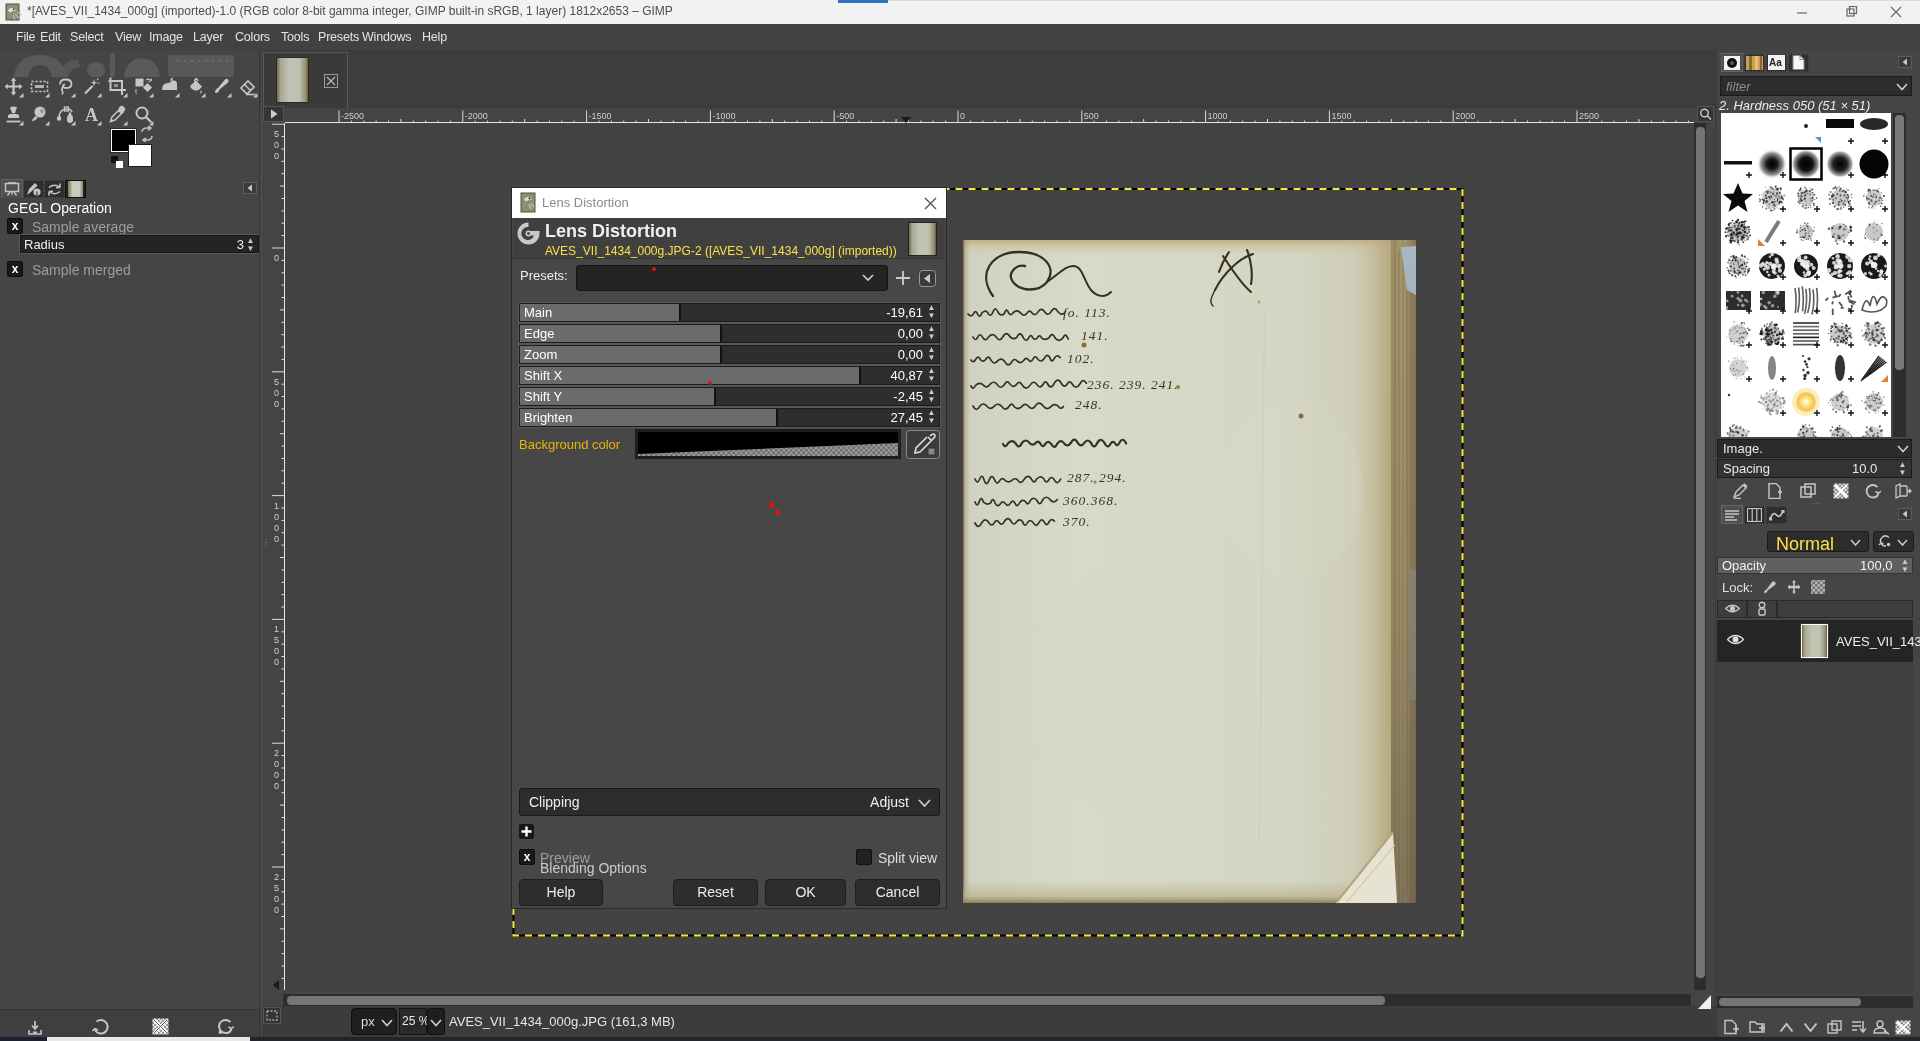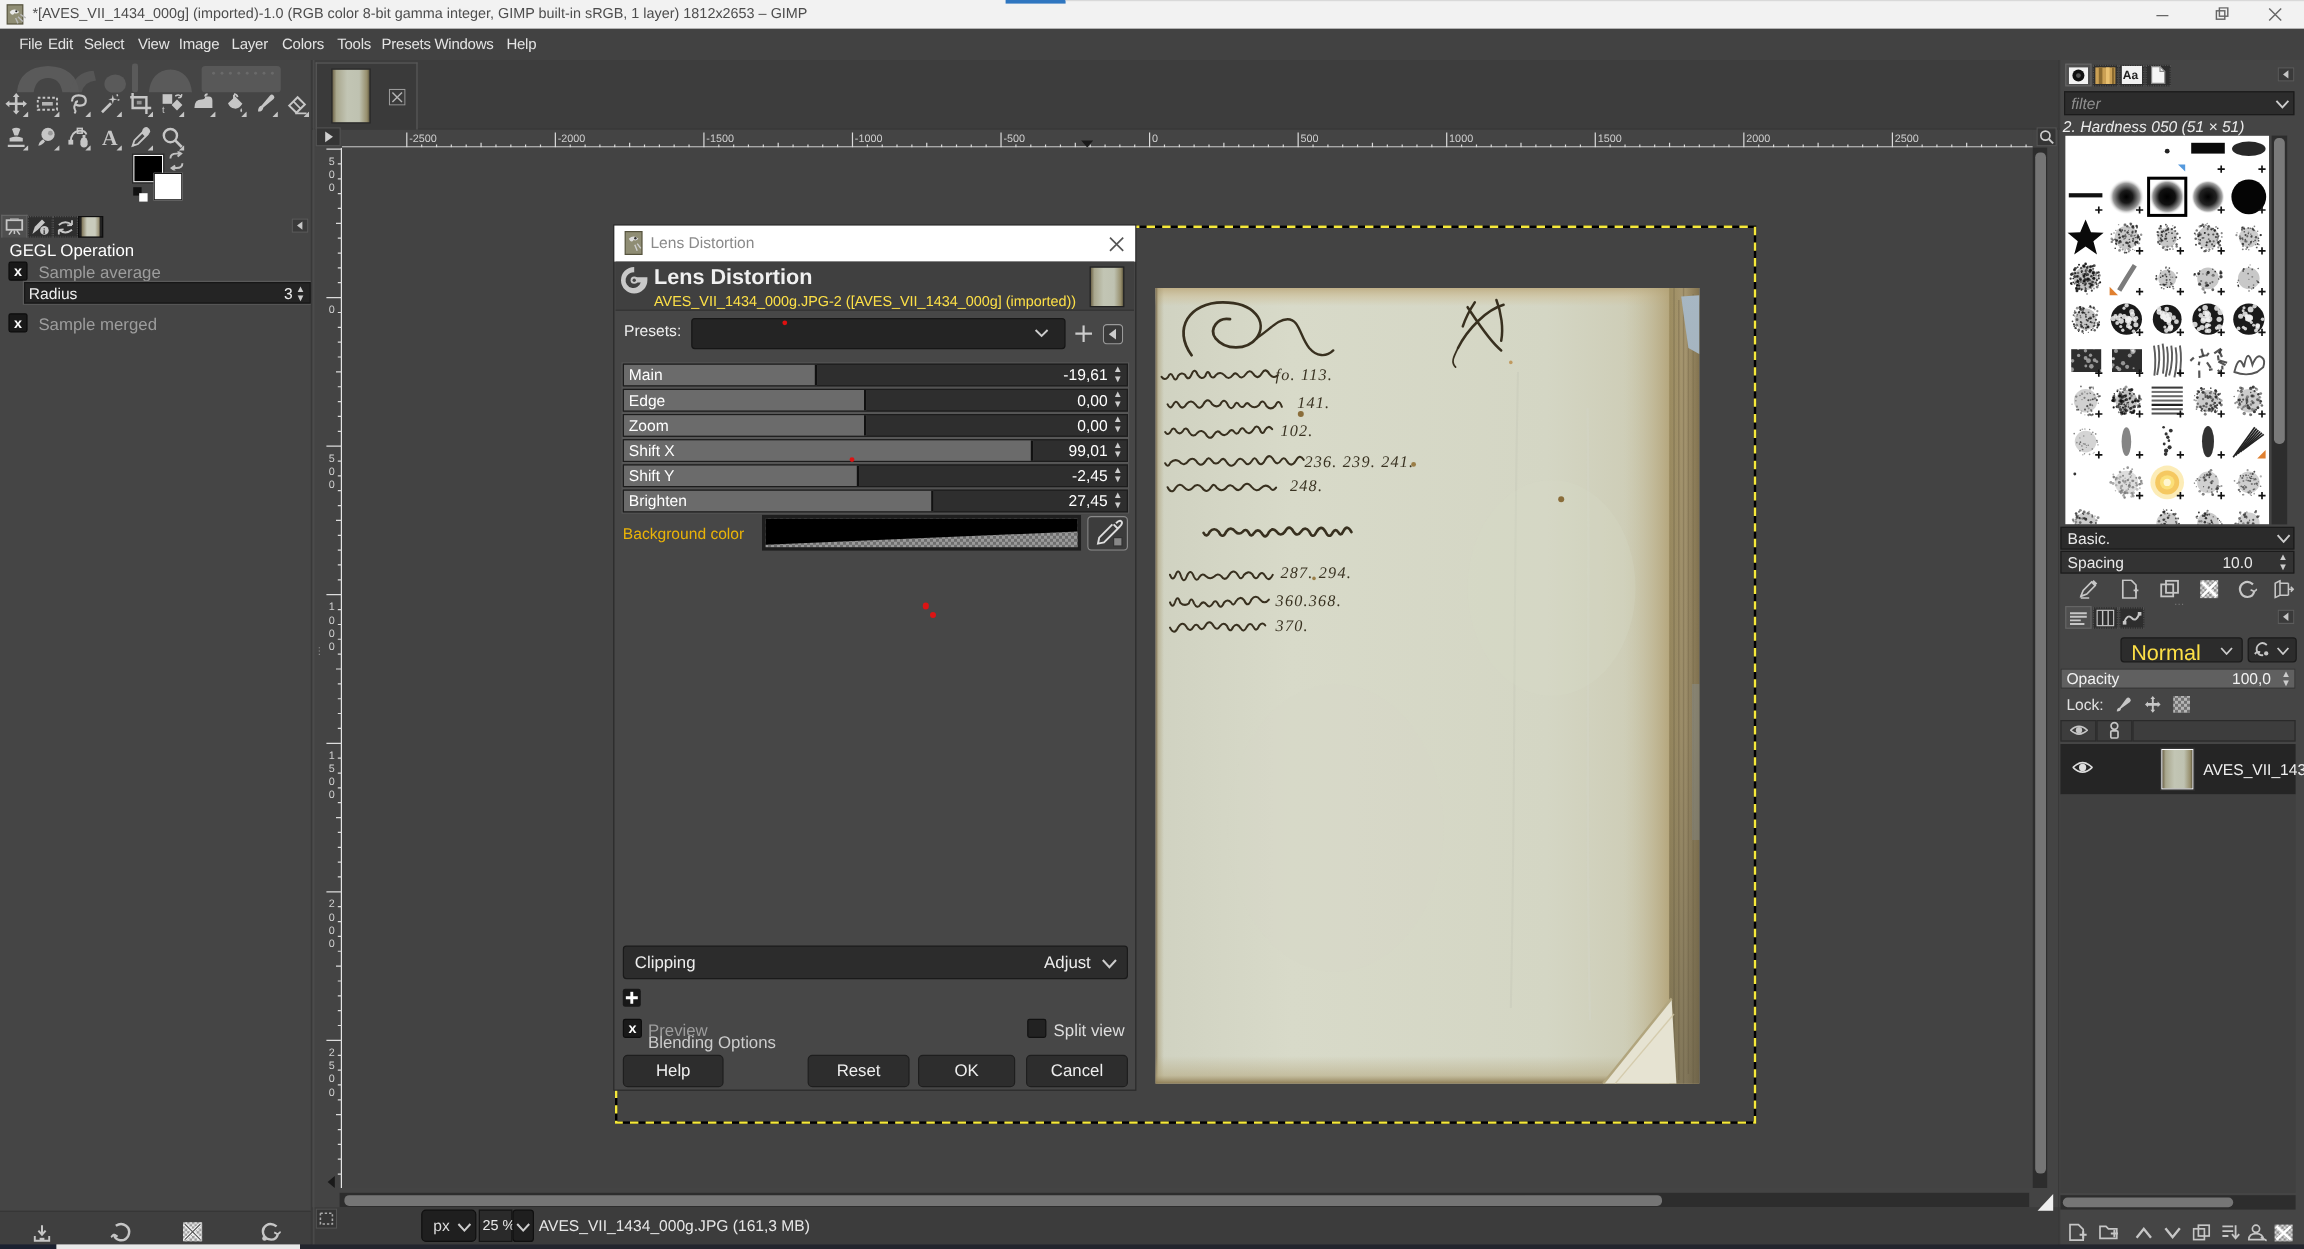--- a/index.html
+++ b/index.html
@@ -2072,21 +2072,21 @@
       <circle cx="143.3" cy="327.8" r="1.2" fill="#444" opacity="0.77"></circle>
       <circle cx="147.7" cy="333.6" r="0.9" fill="#444" opacity="0.48"></circle>
       <circle cx="158.5" cy="313.8" r="1.0" fill="#444" opacity="0.73"></circle>
       <circle cx="150.9" cy="326.6" r="0.6" fill="#444" opacity="0.63"></circle>
       <circle cx="150.0" cy="314.6" r="0.8" fill="#444" opacity="0.91"></circle>
       <circle cx="156.7" cy="324.0" r="1.1" fill="#444" opacity="0.74"></circle>
     </svg>
   <div class="abs" style="left:1893px;top:113px;width:13px;height:324px;background:#2d2d2d"></div>
   <div class="abs" style="left:1895px;top:115px;width:9px;height:255px;background:#7a7a7a;border-radius:4px"></div>
   <div class="abs" style="left:1717px;top:439px;width:195px;height:19px;background:#2b2b2b;border:1px solid #1b1b1b"></div>
-  <div class="abs" style="left:1723px;top:441px;font-size:13px;color:#e8e8e8">Basic.</div>
+  <div class="abs" style="left:1723px;top:441px;font-size:13px;color:#e8e8e8">Image.</div>
   <svg class="abs" style="left:1897px;top:445px" width="12" height="8">
       <path d="M 1 1 L 6 6.5 L 11 1" fill="none" stroke="#ccc" stroke-width="1.6"></path>
     </svg>
   <div class="abs" style="left:1717px;top:459px;width:195px;height:19px;background:#333;border:1px solid #1b1b1b"></div>
   <div class="abs" style="left:1723px;top:461px;font-size:13px;color:#e8e8e8">Spacing</div>
   <div class="abs" style="left:1852px;top:461px;font-size:13px;color:#e8e8e8">10.0</div>
   <div class="spinner abs" style="left:1896px;top:461px;width:13px;height:16px">▲<br>▼</div>
   <svg class="abs" style="left:1733px;top:483px" width="17" height="16">
       <path d="M 1 14 L 3 9 L 10 2 L 13 5 L 6 12 Z" fill="none" stroke="#c6c6c6" stroke-width="1.4"></path>
       <path d="M 11 1 L 14 4" stroke="#c6c6c6" stroke-width="2"></path>
@@ -2272,21 +2272,21 @@
       </div>
     <div class="sliderrow" style="top:157px">
         <div class="sliderfill" style="width:202px"></div>
         <div class="sliderlabel">Zoom</div>
         <div class="slidervalue">0,00</div>
         <div class="spinner">▲<br>▼</div>
       </div>
     <div class="sliderrow" style="top:178px">
         <div class="sliderfill" style="width:341px"></div>
         <div class="sliderlabel">Shift X</div>
-        <div class="slidervalue">99,01</div>
+        <div class="slidervalue">40,87</div>
         <div class="spinner">▲<br>▼</div>
       </div>
     <div class="sliderrow" style="top:199px">
         <div class="sliderfill" style="width:196px"></div>
         <div class="sliderlabel">Shift Y</div>
         <div class="slidervalue">-2,45</div>
         <div class="spinner">▲<br>▼</div>
       </div>
     <div class="sliderrow" style="top:220px">
         <div class="sliderfill" style="width:258px"></div>

